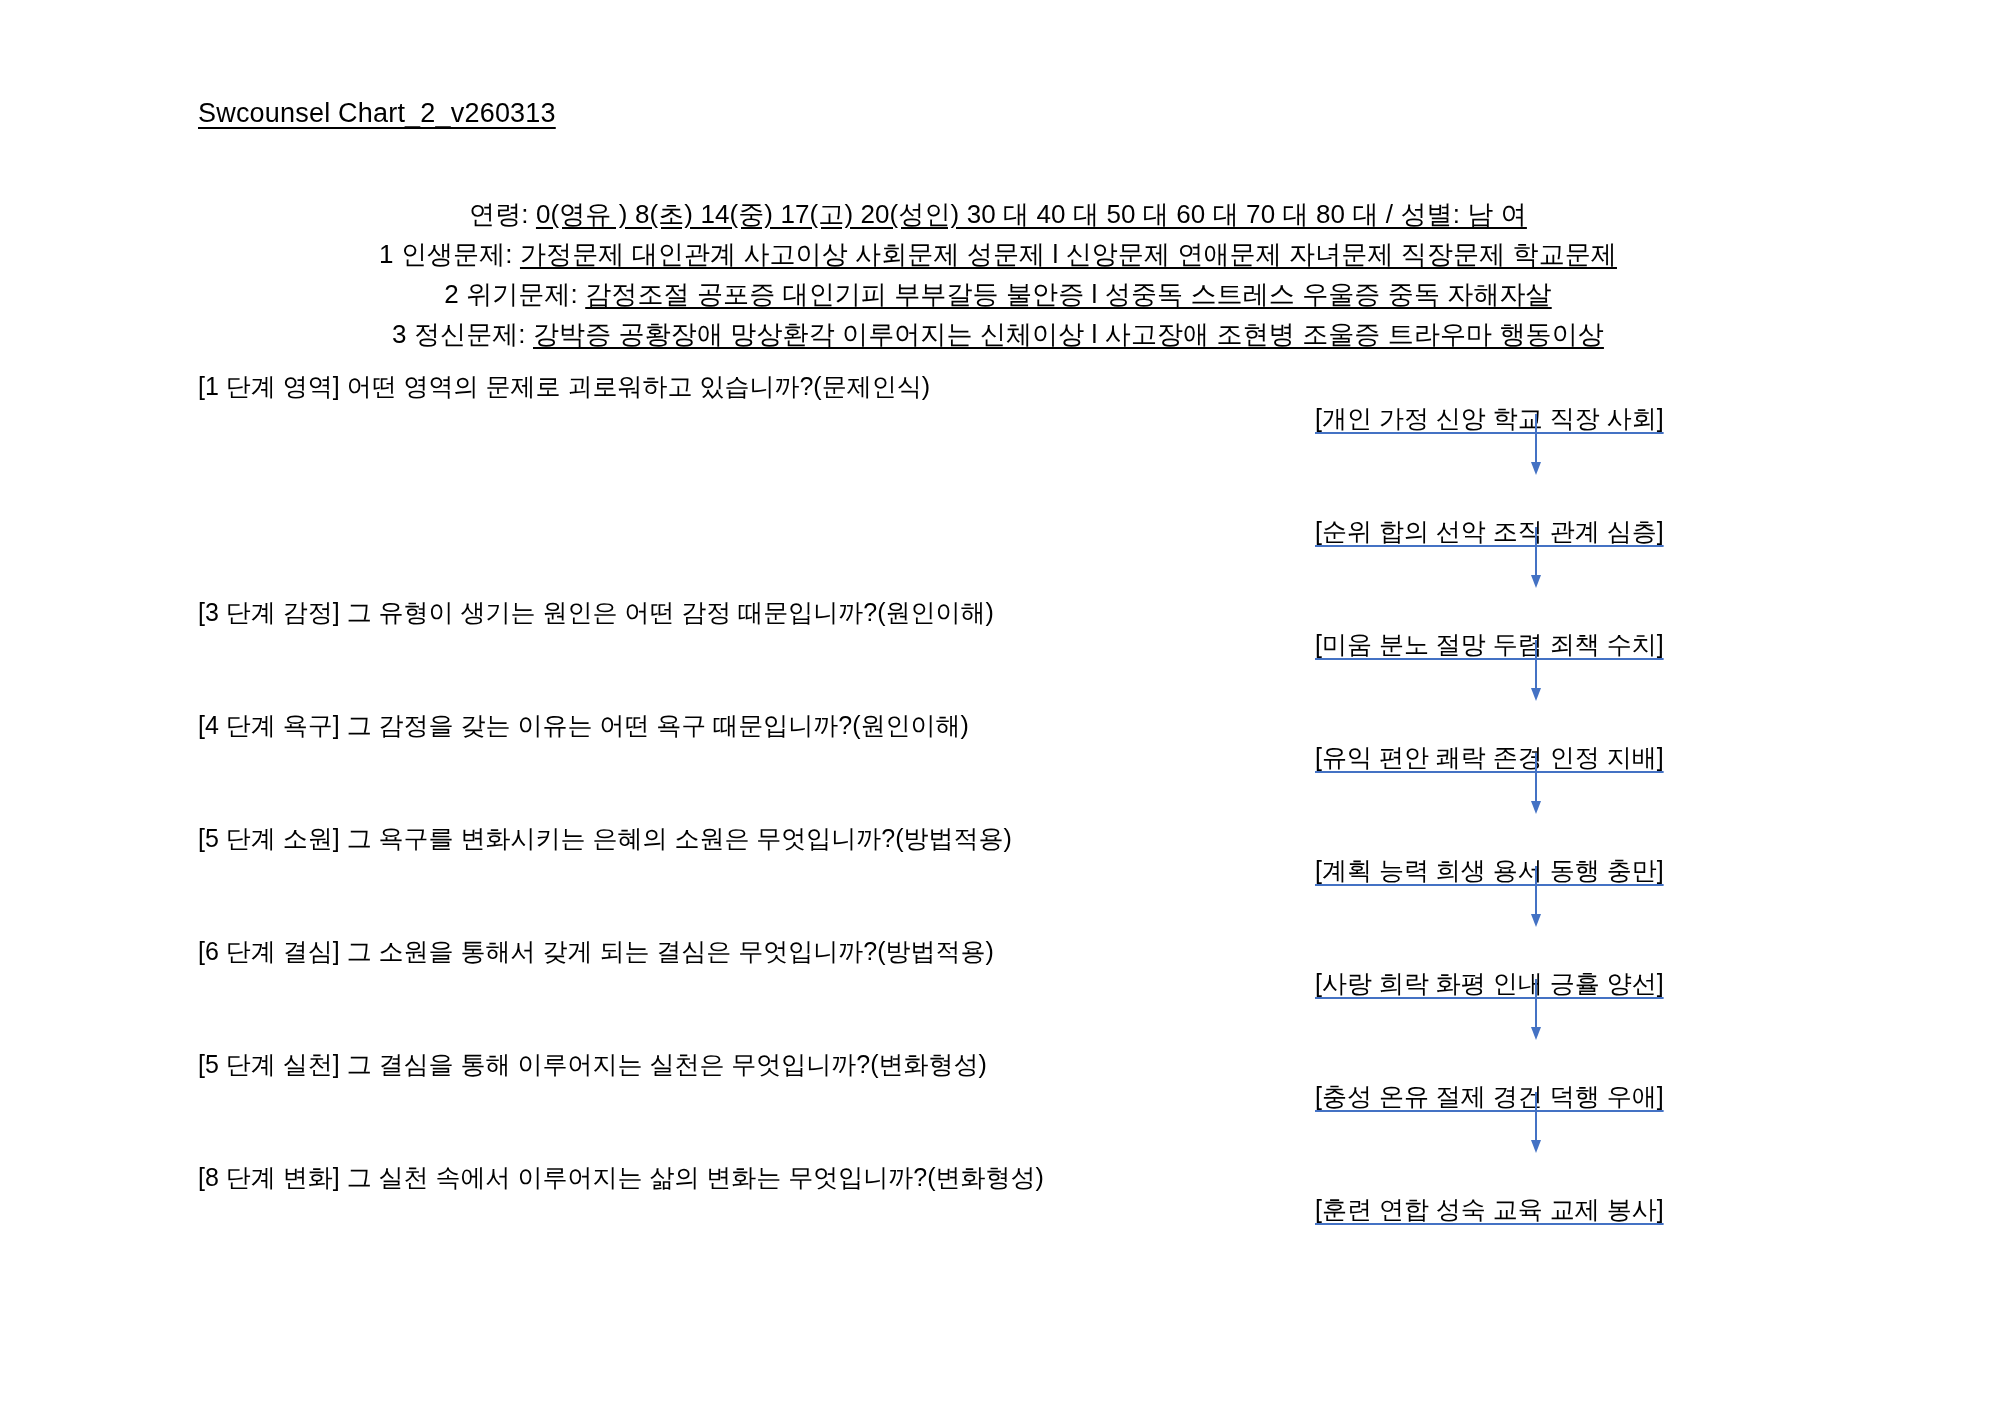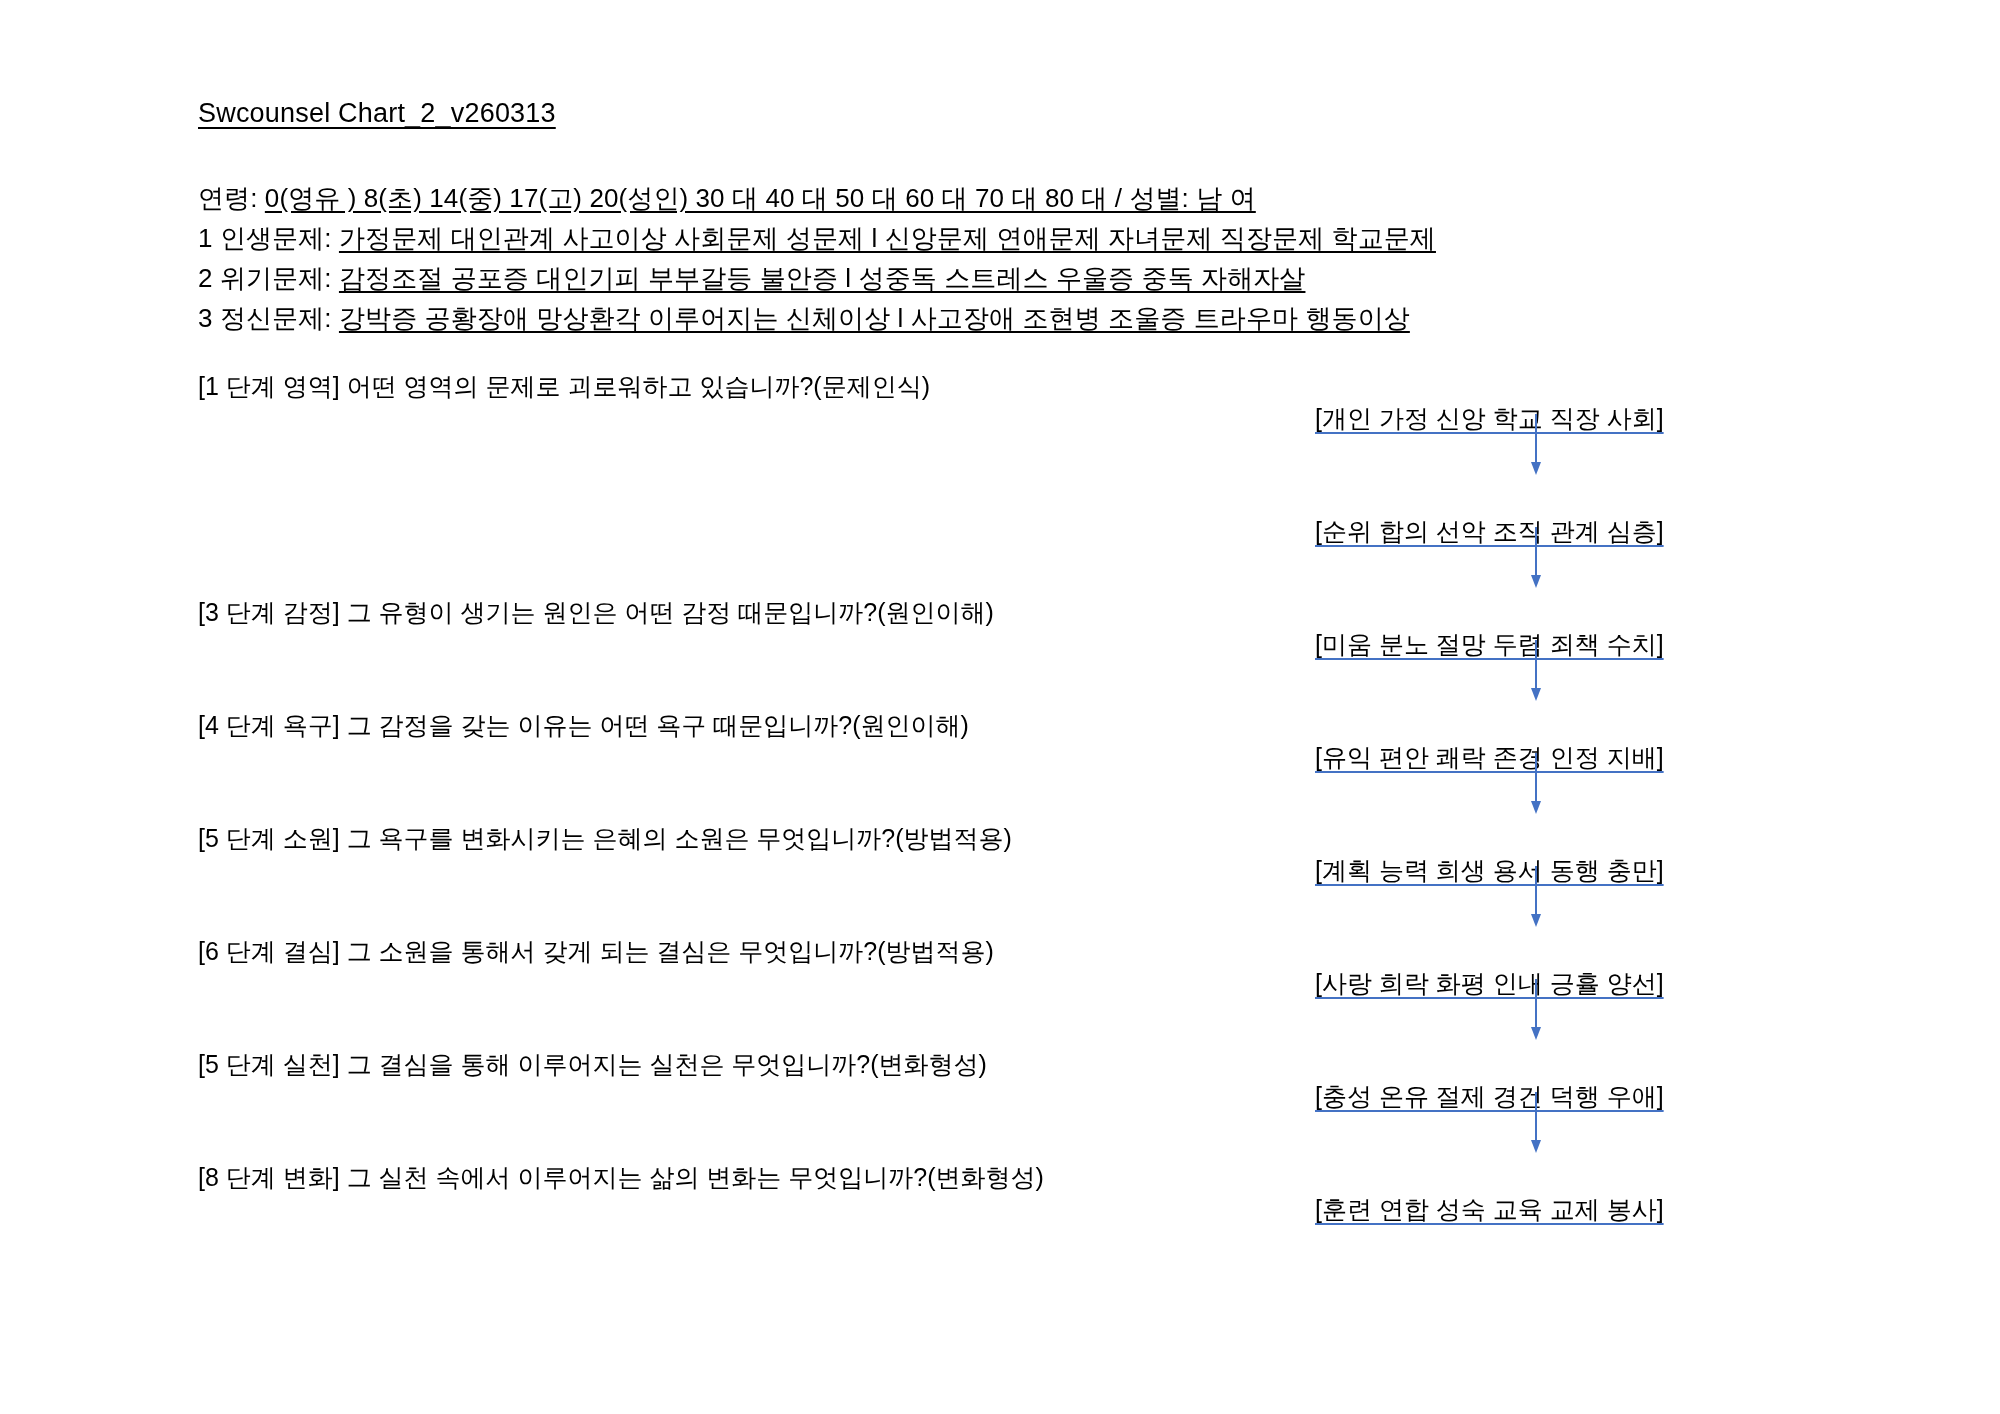--- a/index.html
+++ b/index.html
@@ -13,39 +13,40 @@
     font-family: "Liberation Sans", sans-serif;
     color: #000000;
     position: relative;
     overflow: hidden;
   }
   .page {
     position: absolute;
     left: 0; top: 0;
     width: 2000px;
     height: 1414px;
+    text-align: center;
   }
 
   
   .doc-title {
     position: absolute;
     left: 198px;
     top: 98px;
     font-size: 27px;
     letter-spacing: 0.2px;
     text-decoration: underline;
     text-underline-offset: 5px;
     white-space: nowrap;
   }
 
   
   .header-block {
     position: absolute;
     left: 198px;
-    top: 178px;
+    top: 194px;
     width: 1600px;
   }
   .header-line {
     font-size: 26px;
     line-height: 40px;
     white-space: nowrap;
     letter-spacing: 0.1px;
   }
   .header-line .u {
     text-decoration: underline;

